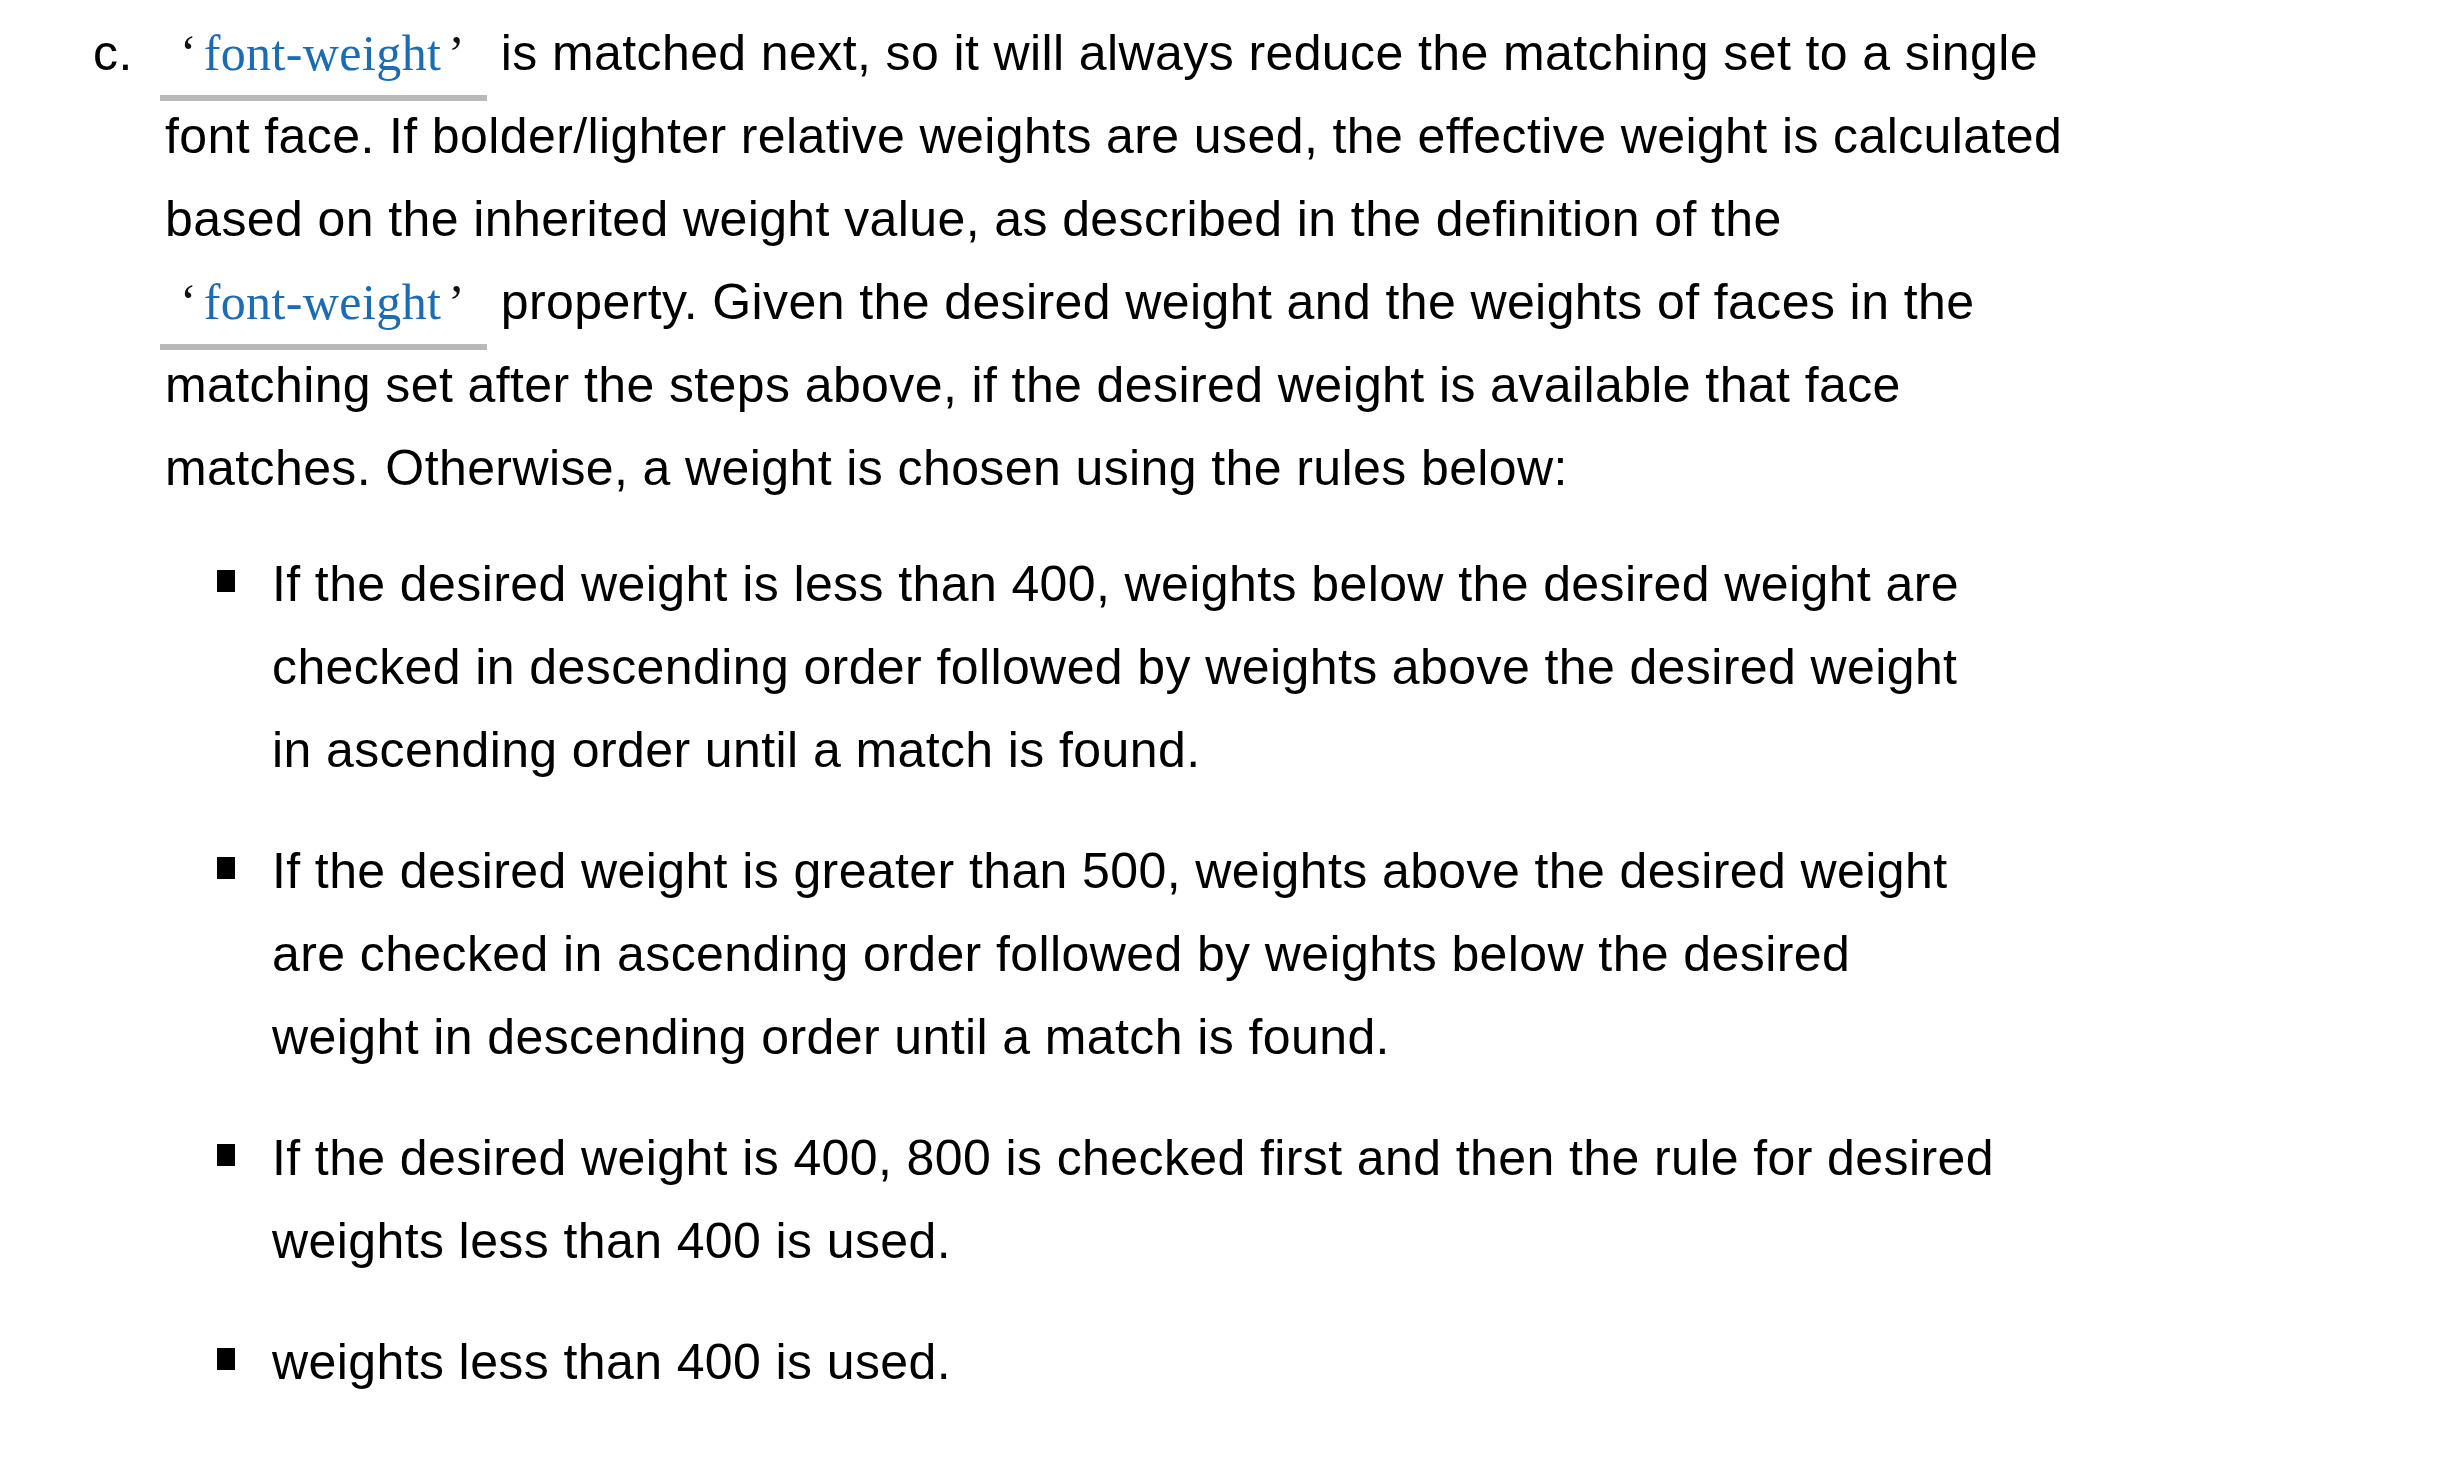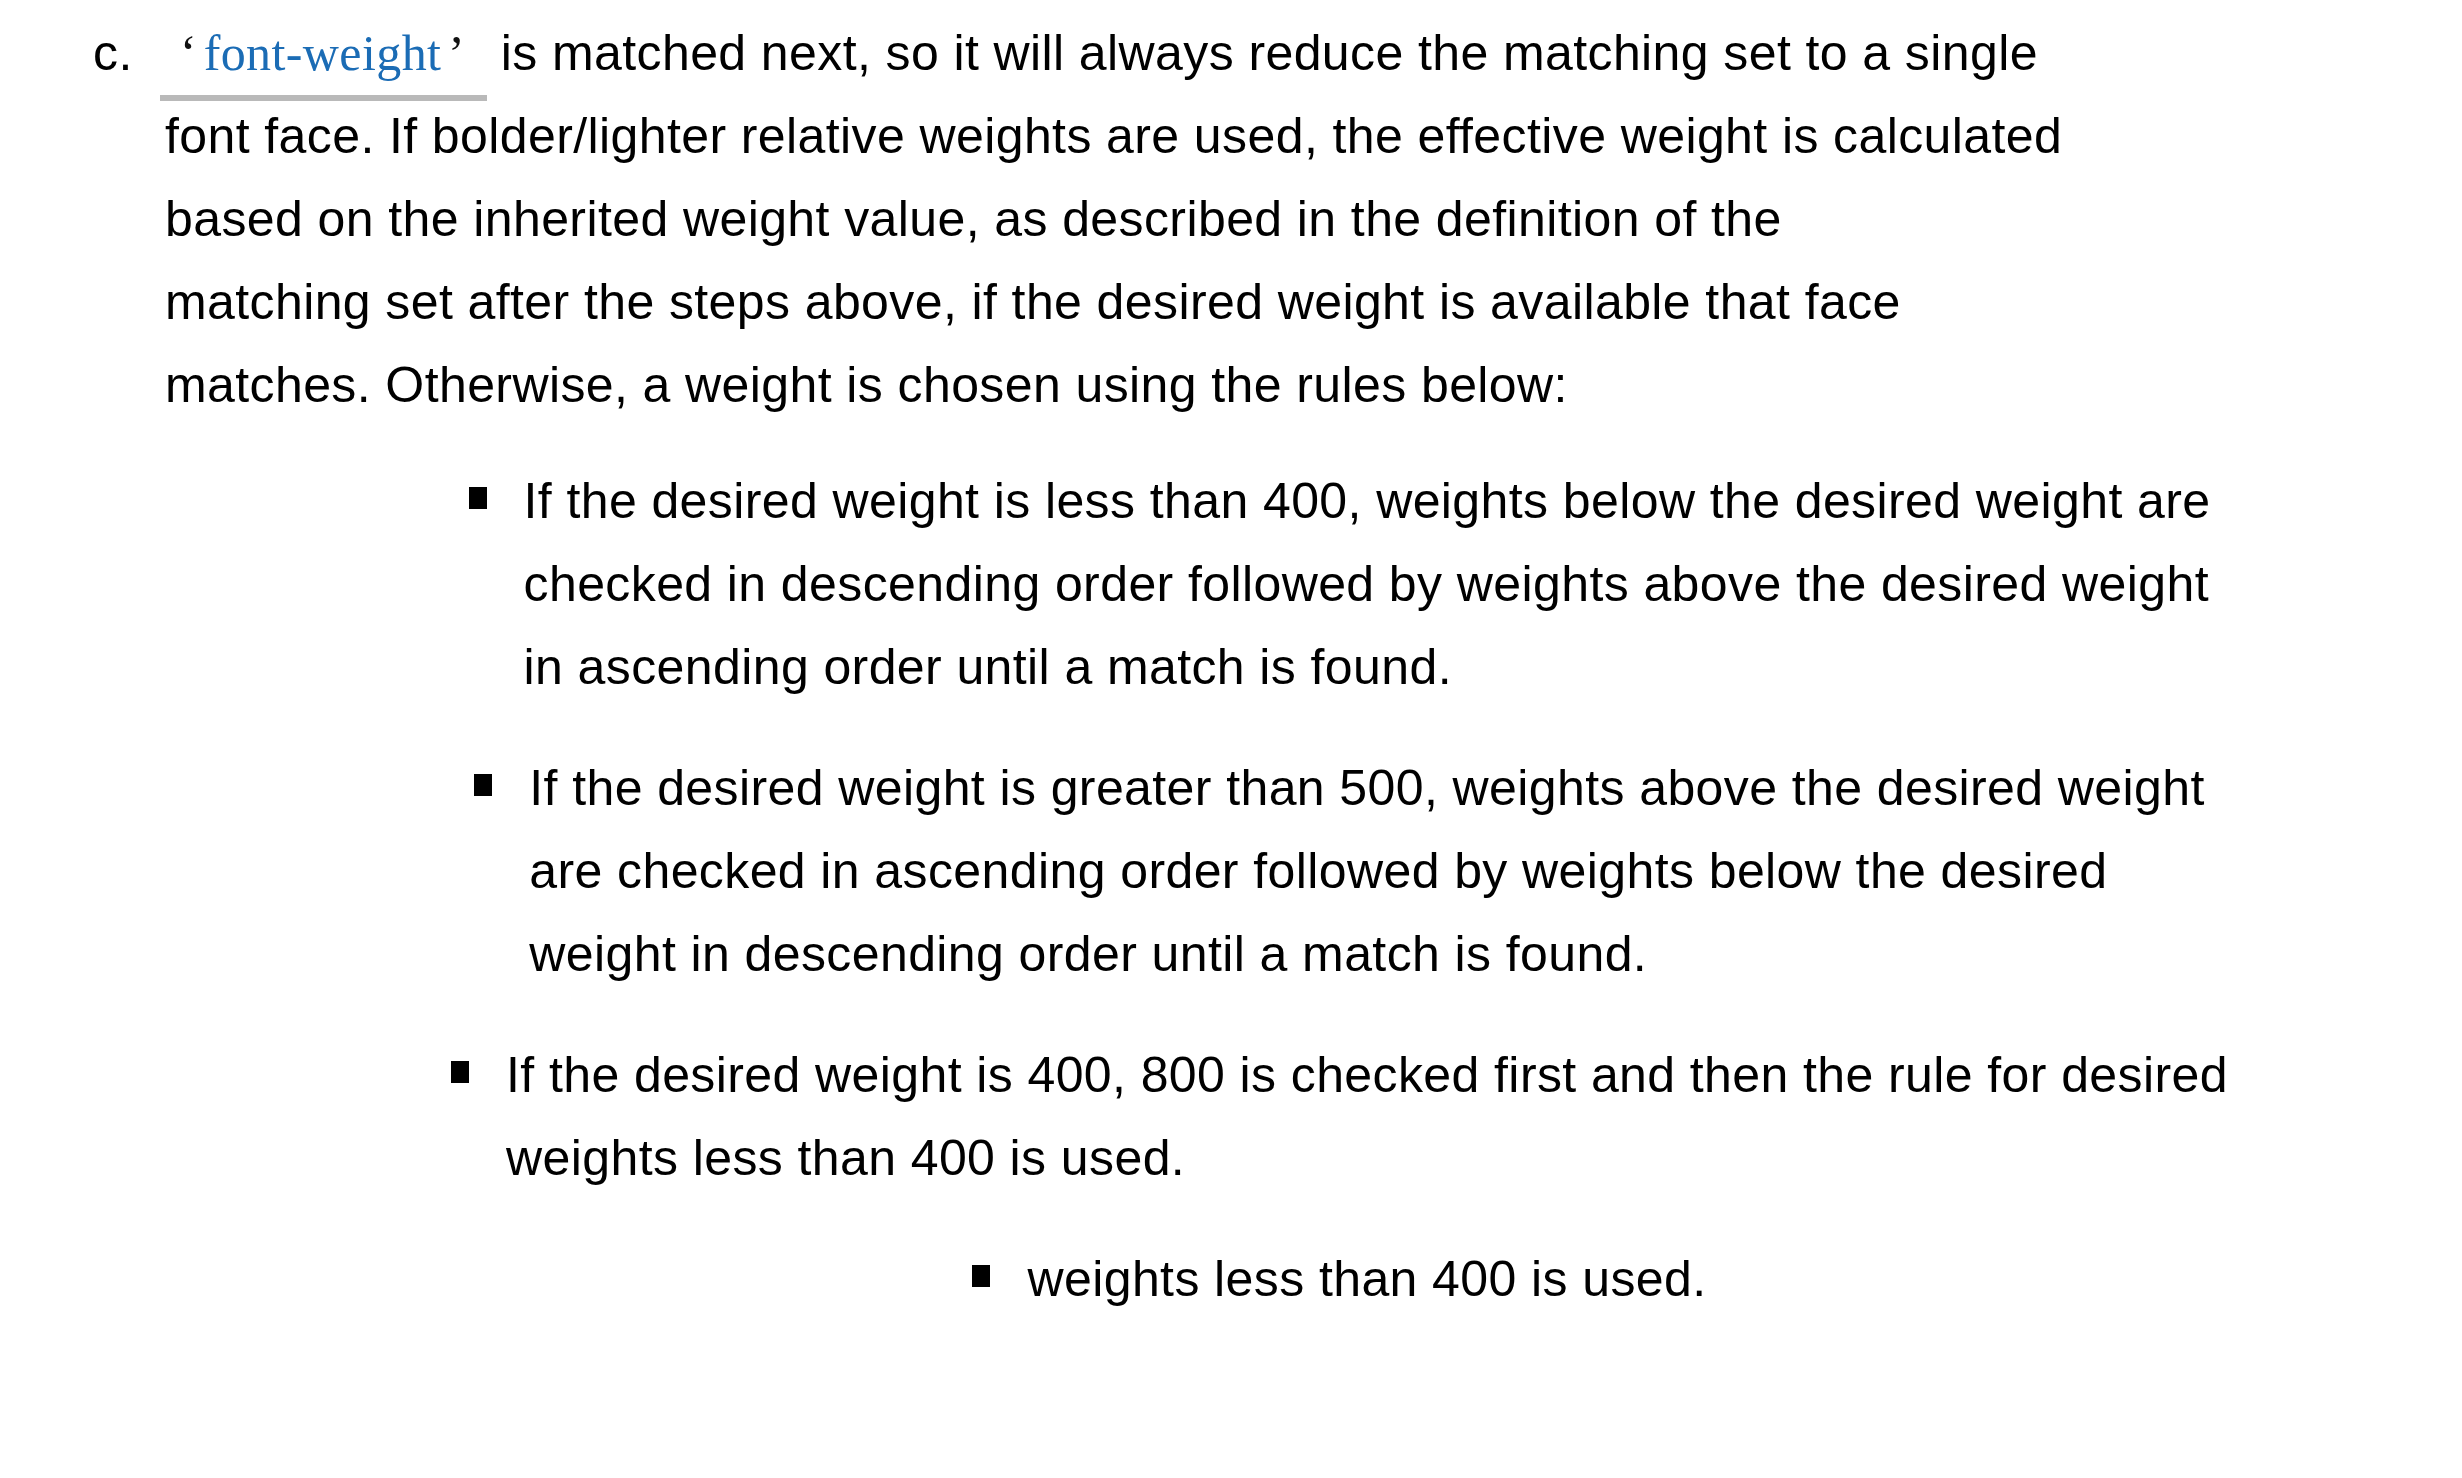--- a/index.html
+++ b/index.html
@@ -56,21 +56,20 @@
   ul.square-list {
     list-style: none;
     margin: 33px 0 0 0;
     padding: 0;
   }
   ul.square-list li {
     display: flex;
     align-items: flex-start;
     margin-left: 52px;
     margin-bottom: 38px;
-    justify-content: center;
   }
   ul.square-list li:last-child { margin-bottom: 0; }
   .sq-bullet {
     flex: none;
     width: 18px;
     height: 22px;
     margin-top: 27px;
     background: #000000;
   }
   .b-text {
@@ -88,20 +87,23 @@
 
     <div class="content">
 
       <div class="line">
         <span class="prop-link"><span class="q open">‘</span><span class="w">font-weight</span><span class="q close">’</span></span><span> is matched next, so it will always reduce the matching set to a single</span>
       </div>
 
       <div class="line">font face. If bolder/lighter relative weights are used, the effective weight is calculated</div>
       <div class="line">based on the inherited weight value, as described in the definition of the</div>
 
+      <div class="line">
+        <span class="prop-link"><span class="q open">‘</span><span class="w">font-weight</span><span class="q close">’</span></span><span> property. Given the desired weight and the weights of faces in the</span>
+      </div>
 
       <div class="line">matching set after the steps above, if the desired weight is available that face</div>
       <div class="line">matches. Otherwise, a weight is chosen using the rules below:</div>
 
       <ul class="square-list">
 
         <li>
           <span class="sq-bullet"></span>
           <span class="b-text">
             <span class="line">If the desired weight is less than 400, weights below the desired weight are</span>

